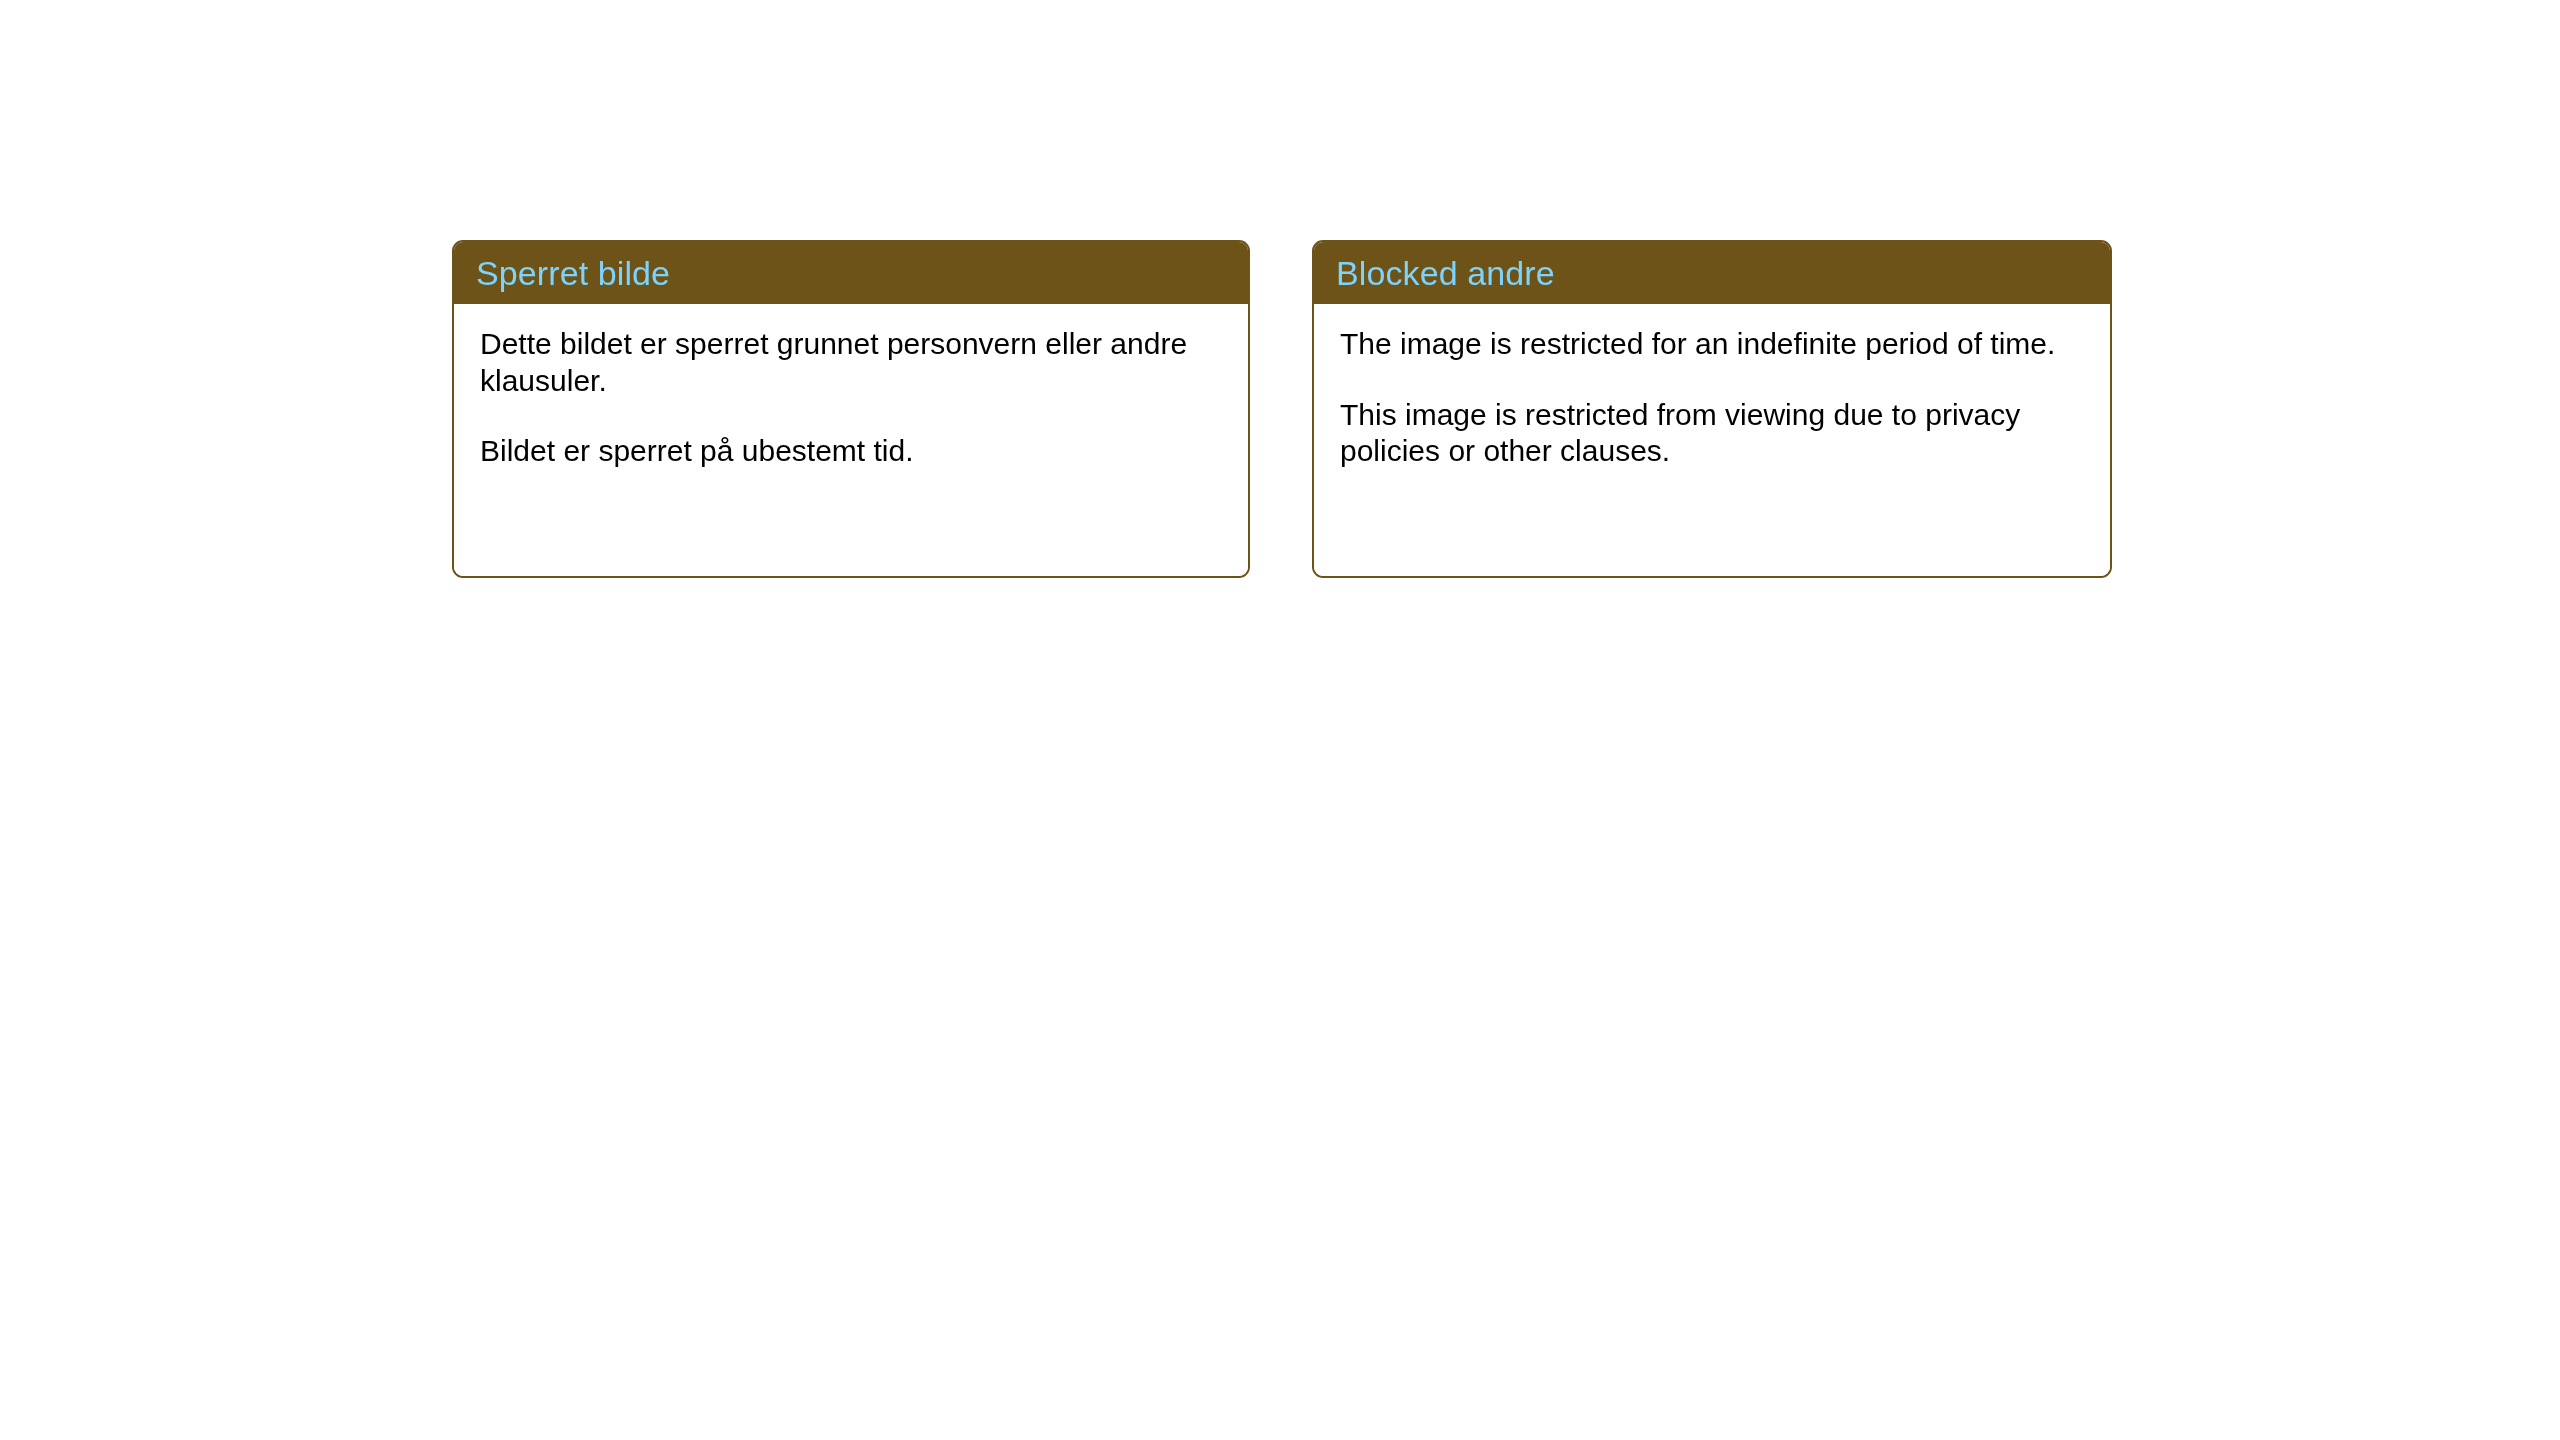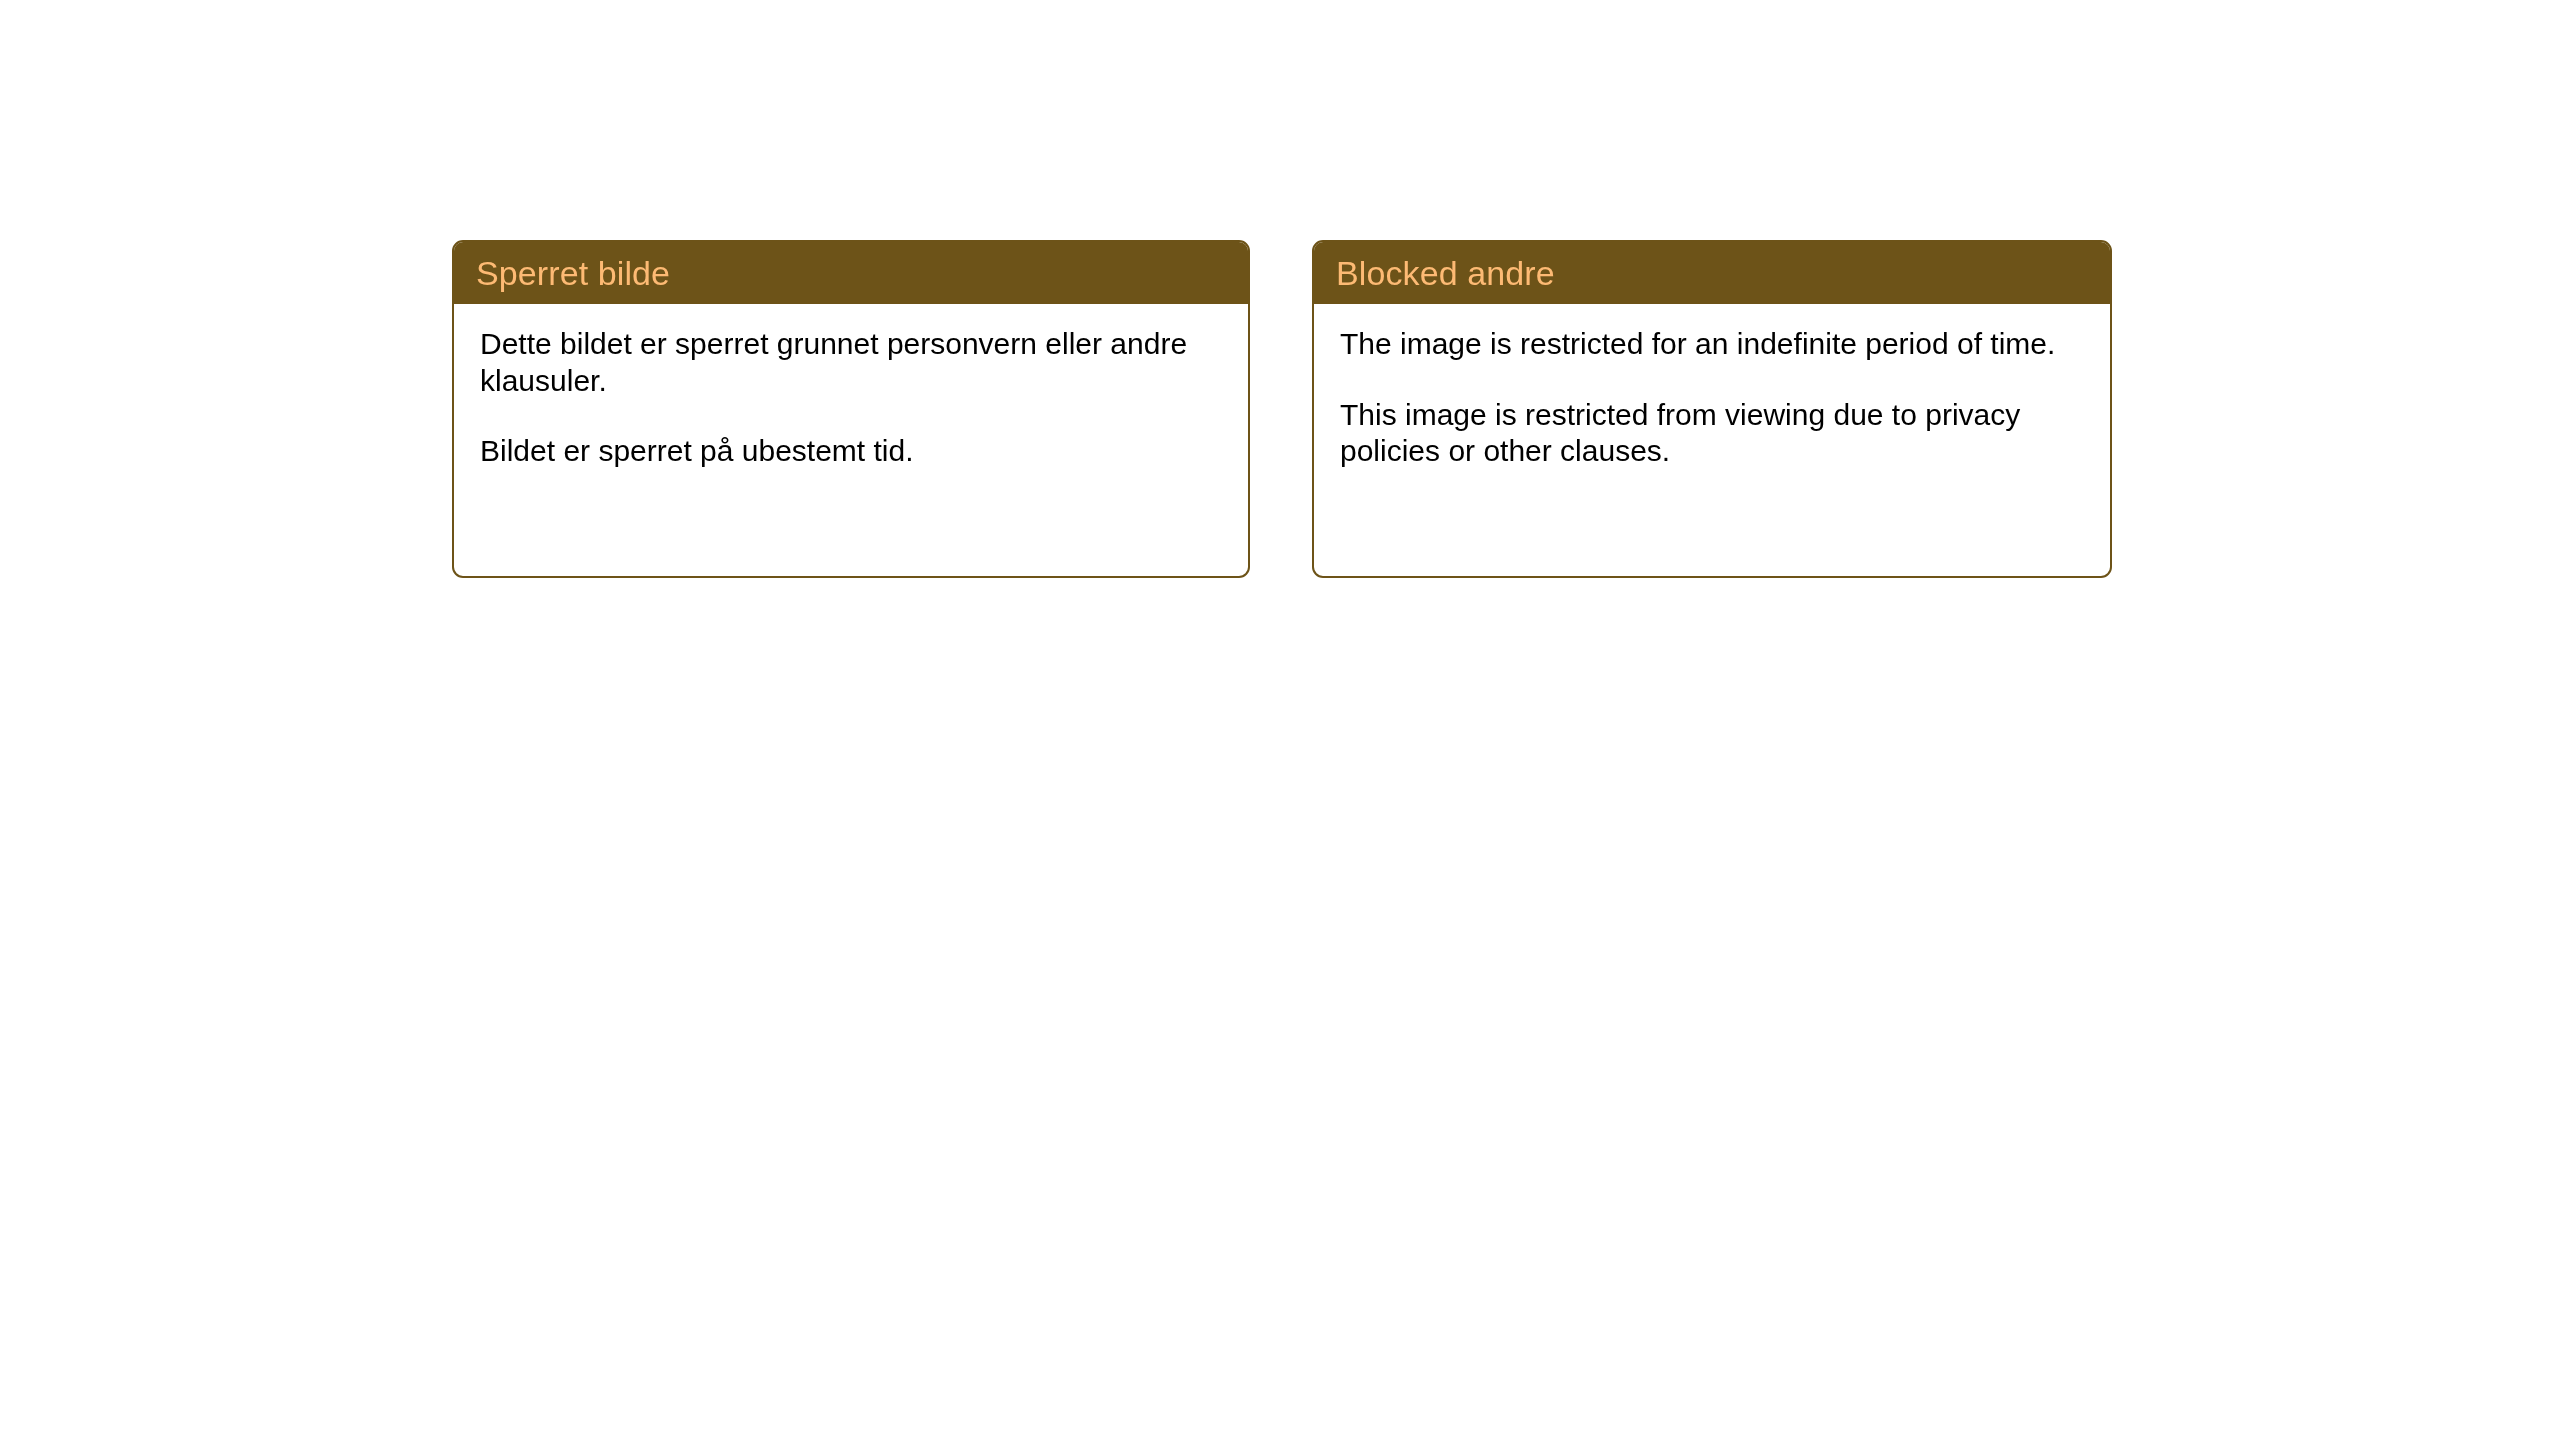--- a/index.html
+++ b/index.html
@@ -43,34 +43,33 @@
     background: #6d5318;
     height: 62px;
     flex: 0 0 62px;
     display: flex;
     align-items: center;
     padding: 0 0 0 22px;
     box-sizing: border-box;
   }
 
   .card-title {
-    color: #fdba74;
+    color: #7dd3fc;
     font-size: 34px;
     font-weight: normal;
     line-height: 1;
     letter-spacing: 0.1px;
     white-space: nowrap;
   }
 
   .card-body {
     flex: 1 1 auto;
     padding: 22px 16px 0 26px;
     box-sizing: border-box;
     background: #ffffff;
-    border-radius: 19px;
   }
 
   .card-para {
     color: #000000;
     font-size: 30px;
     line-height: 1.22;
     margin: 0;
     font-weight: normal;
   }
 

